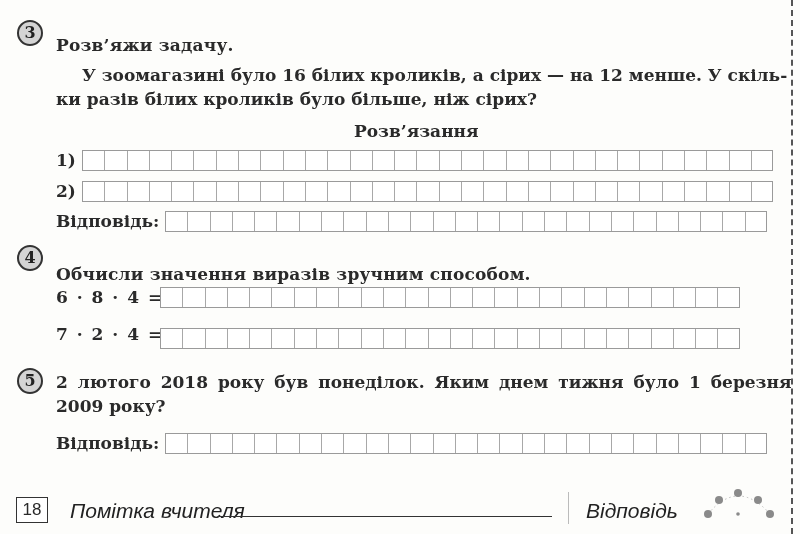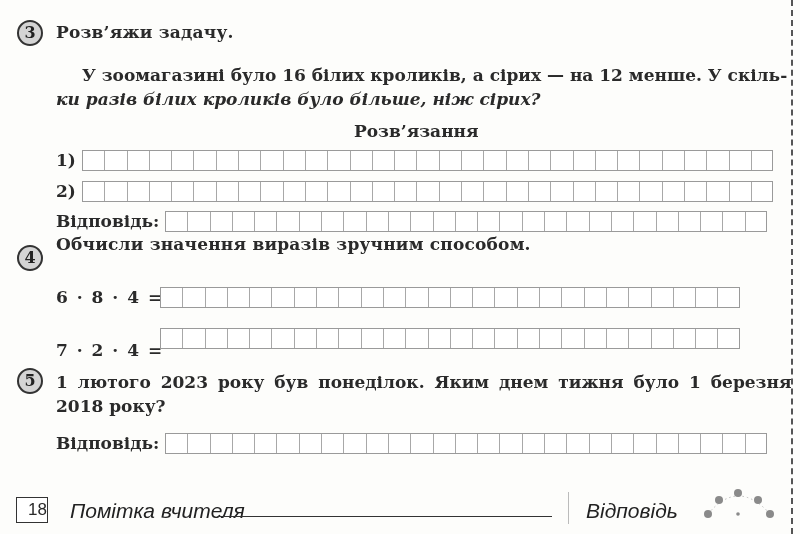--- a/index.html
+++ b/index.html
@@ -6,41 +6,41 @@
   body {
     width: 800px; height: 534px; background: #fdfdfb; position: relative; overflow: hidden;
     font-family: "DejaVu Serif", "Liberation Serif", serif; color: #2a2a2a;
   }
   .abs { position: absolute; }
   .num-circle {
     width: 22px; height: 22px; border-radius: 50%; border: 2px solid #333;
     background: #d4d4d4; font-weight: bold; font-size: 16px; line-height: 22px; text-align: center;
     font-family: "DejaVu Serif", serif; color: #222;
   }
-  .title { font-size: 17px; font-weight: bold; letter-spacing: 0.2px; }
+  .title { font-size: 17px; font-weight: bold; letter-spacing: 0.2px; margin-top: 13px; }
   .para { font-size: 17px; font-weight: bold; line-height: 24px; }
   .label { font-size: 17px; font-weight: bold; }
   .grid { display: flex; height: 21px; border: 1px solid #9a9a9a; background: #fff; box-sizing: border-box; }
   .cell { width: 22.3px; height: 100%; border-right: 1px solid #a8a8a8; box-sizing: border-box; flex: none; }
   .cell:last-child { border-right: none; }
   .cut-line { position: absolute; left: 791px; top: 0; height: 534px; border-left: 2px dashed #555; }
-  .page-num { border: 1px solid #333; width: 30px; height: 24px; font-family: "Liberation Sans", sans-serif; font-size: 17px; text-align: right; line-height: 24px; background: #fff; }
+  .page-num { border: 1px solid #333; width: 30px; height: 24px; font-family: "Liberation Sans", sans-serif; font-size: 17px; text-align: center; line-height: 24px; background: #fff; }
   .footer-text { font-family: "Liberation Sans", sans-serif; font-style: italic; font-size: 21px; color: #222; }
   .underline { border-bottom: 1px solid #333; }
   .vsep { border-left: 1px solid #bbb; }
 </style>
 </head>
 <body>
 
 <div class="cut-line"></div>
 
 <div class="abs num-circle" style="left:17px; top:20px;">3</div>
 <div class="abs title" style="left:56px; top:22px;">Розв’яжи задачу.</div>
 <div class="abs para" style="left:82px; top:63px;text-align:center;">У зоомагазині було 16 білих кроликів, а сірих — на 12 менше. У скіль-</div>
-<div class="abs para" style="left:56px; top:87px;font-style:italic;">ки разів білих кроликів було більше, ніж сірих?</div>
+<div class="abs para" style="left:56px; top:87px;">ки разів білих кроликів було більше, ніж сірих?</div>
 <div class="abs label" style="left:354px; top:121px;">Розв’язання</div>
 
 <div class="abs label" style="left:56px; top:150px;">1)</div>
 <div class="abs grid" style="left:82px; top:150px; width:691px;">
     <div class="cell"></div>
     <div class="cell"></div>
     <div class="cell"></div>
     <div class="cell"></div>
     <div class="cell"></div>
     <div class="cell"></div>
@@ -131,21 +131,21 @@
     <div class="cell"></div>
     <div class="cell"></div>
     <div class="cell"></div>
     <div class="cell"></div>
     <div class="cell"></div>
     <div class="cell"></div>
     <div class="cell"></div>
   </div>
 
 <div class="abs num-circle" style="left:17px; top:245px;">4</div>
-<div class="abs title" style="left:56px; top:234px;">Обчисли значення виразів зручним способом.</div>
+<div class="abs title" style="left:56px; top:251px;">Обчисли значення виразів зручним способом.</div>
 
 <div class="abs label" style="left:56px; top:287px; word-spacing:3px;">6 · 8 · 4 =</div>
 <div class="abs grid" style="left:160px; top:287px; width:580px;">
     <div class="cell"></div>
     <div class="cell"></div>
     <div class="cell"></div>
     <div class="cell"></div>
     <div class="cell"></div>
     <div class="cell"></div>
     <div class="cell"></div>
@@ -163,21 +163,21 @@
     <div class="cell"></div>
     <div class="cell"></div>
     <div class="cell"></div>
     <div class="cell"></div>
     <div class="cell"></div>
     <div class="cell"></div>
     <div class="cell"></div>
     <div class="cell"></div>
   </div>
 
-<div class="abs label" style="left:56px; top:340px; word-spacing:3px;">7 · 2 · 4 =</div>
+<div class="abs label" style="left:56px; top:324px; word-spacing:3px;">7 · 2 · 4 =</div>
 <div class="abs grid" style="left:160px; top:328px; width:580px;">
     <div class="cell"></div>
     <div class="cell"></div>
     <div class="cell"></div>
     <div class="cell"></div>
     <div class="cell"></div>
     <div class="cell"></div>
     <div class="cell"></div>
     <div class="cell"></div>
     <div class="cell"></div>
@@ -194,22 +194,22 @@
     <div class="cell"></div>
     <div class="cell"></div>
     <div class="cell"></div>
     <div class="cell"></div>
     <div class="cell"></div>
     <div class="cell"></div>
     <div class="cell"></div>
   </div>
 
 <div class="abs num-circle" style="left:17px; top:368px;">5</div>
-<div class="abs para" style="left:56px; top:370px; word-spacing:4px;">1 лютого 2023 року був понеділок. Яким днем тижня було 1 березня</div>
-<div class="abs para" style="left:56px; top:394px;">2018 року?</div>
+<div class="abs para" style="left:56px; top:370px; word-spacing:4px;">2 лютого 2018 року був понеділок. Яким днем тижня було 1 березня</div>
+<div class="abs para" style="left:56px; top:394px;">2009 року?</div>
 
 <div class="abs label" style="left:56px; top:433px;">Відповідь:</div>
 <div class="abs grid" style="left:165px; top:433px; width:602px;">
     <div class="cell"></div>
     <div class="cell"></div>
     <div class="cell"></div>
     <div class="cell"></div>
     <div class="cell"></div>
     <div class="cell"></div>
     <div class="cell"></div>

